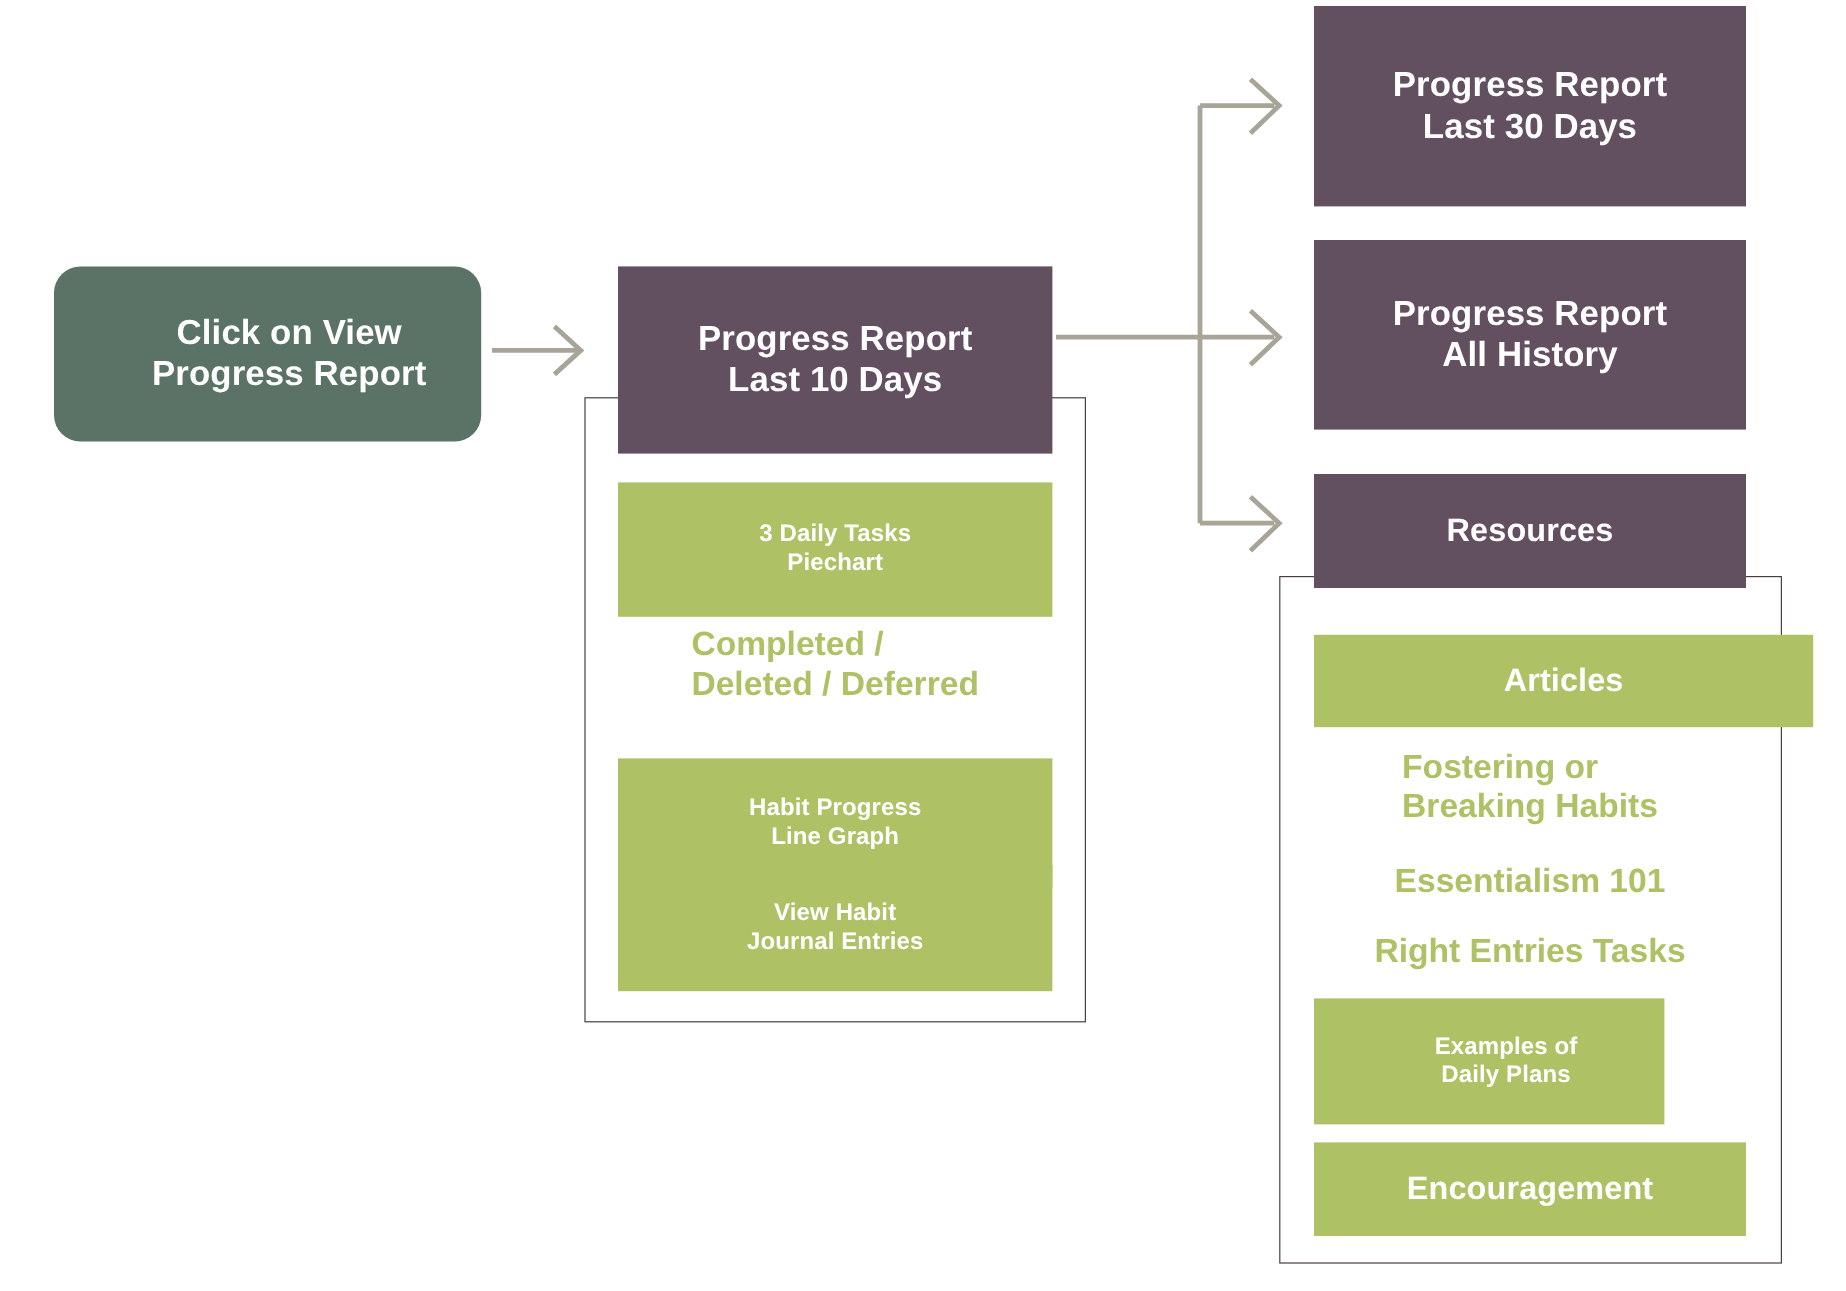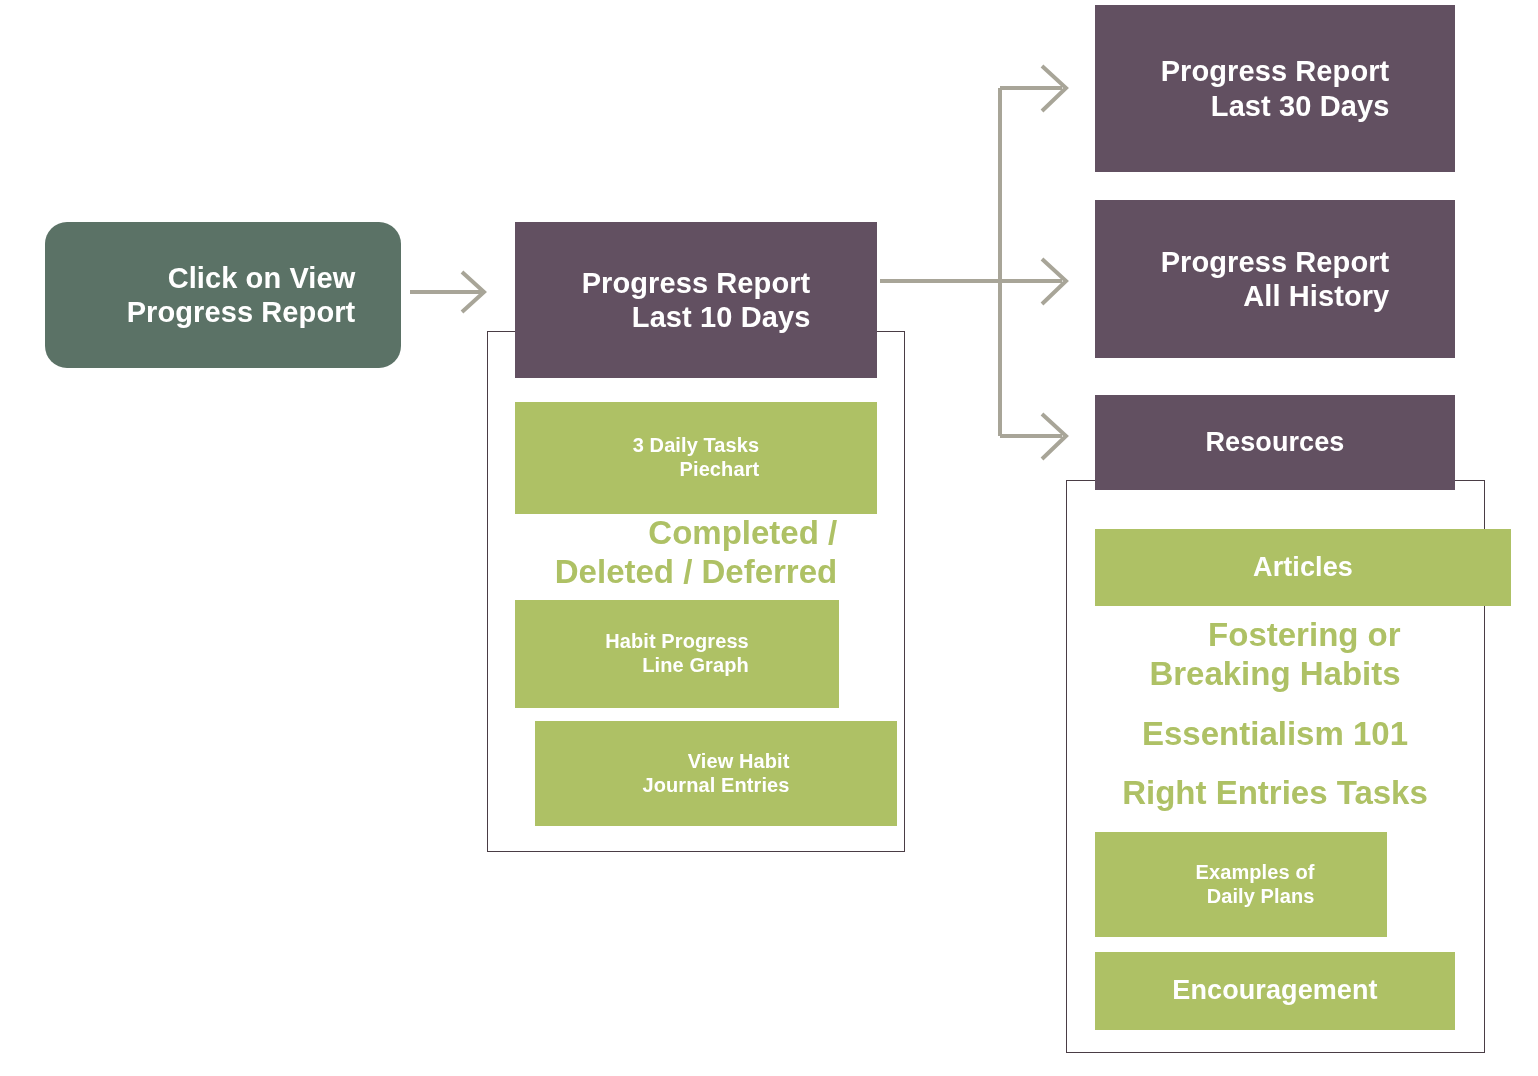--- a/index.html
+++ b/index.html
@@ -9,21 +9,21 @@
     background:#ffffff;
     font-family:"Liberation Sans","DejaVu Sans",sans-serif;
     overflow:hidden;
     position:relative;
   }
   #canvas{position:relative;width:1538px;height:1076px;}
 
   .node{
     position:absolute;
     display:flex;align-items:center;justify-content:center;
-    text-align:right;
+    text-align:center;
     box-sizing:border-box;
     line-height:1.18;
     white-space:pre-line;
   }
 
   
   .entry{
     background:#5B7266;
     color:#ffffff;
     border-radius:22px;
@@ -50,23 +50,23 @@
     font-size:20px;
     font-weight:bold;
     letter-spacing:.1px;
   }
   .olive.one-line{font-size:27px;}
 
   
   .olive-text{
     position:absolute;
     color:#AEC165;
-    font-size:33px;
+    font-size:28px;
     font-weight:bold;
-    text-align:right;
+    text-align:left;
     line-height:1.18;
     white-space:pre-line;
     display:flex;align-items:center;justify-content:center;
   }
 
   
   .group-box{
     position:absolute;
     border:1.6px solid #4a3d45;
     background:transparent;
@@ -106,24 +106,24 @@
 
   <div class="node plum" style="left:515px;top:222px;width:362px;height:156px;">Progress Report
 Last 10 Days</div>
 
   <div class="node olive" style="left:515px;top:402px;width:362px;height:112px;">3 Daily Tasks
 Piechart</div>
 
   <div class="olive-text" style="left:515px;top:512px;width:362px;height:82px;">Completed /
 Deleted  / Deferred</div>
 
-  <div class="node olive" style="left:515px;top:600px;width:324px;height:108px;">Habit Progress
+  <div class="node olive" style="left:515px;top:632px;width:362px;height:108px;">Habit Progress
 Line Graph</div>
 
-  <div class="node olive" style="left:515px;top:721px;width:362px;height:105px;margin-left:20px;">View Habit
+  <div class="node olive" style="left:515px;top:721px;width:362px;height:105px;">View Habit
 Journal Entries</div>
 
   <div class="node plum" style="left:1095px;top:5px;width:360px;height:167px;">Progress Report
 Last 30 Days</div>
 
   <div class="node plum" style="left:1095px;top:200px;width:360px;height:158px;">Progress Report
 All History</div>
 
   <div class="group-box" style="left:1066px;top:480px;width:419px;height:573px;"></div>
 

